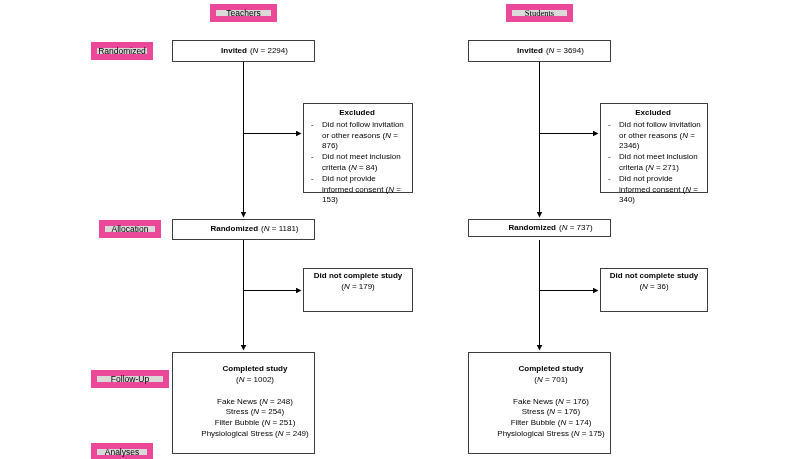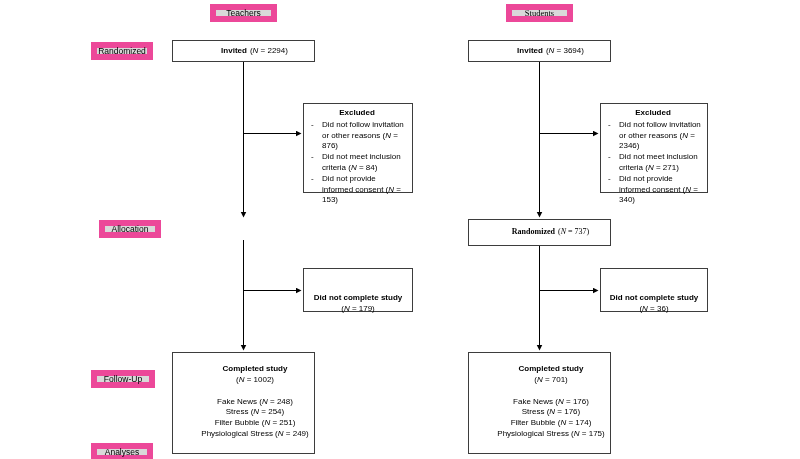--- a/index.html
+++ b/index.html
@@ -17,21 +17,21 @@
     font-size:8.5px; line-height:1;
   }
   .wbox {
     position:absolute; box-sizing:border-box;
     background:#ffffff; border:1px solid #3d3d3d;
     font-size:8px; text-align:center; line-height:1.35;
   }
   .wbox.center1 { display:flex; align-items:center; justify-content:center;padding-left:22px; }
   .bold { font-weight:bold; }
   .nphrase { margin-left:3px; }
-  .stack { padding-top:24px; }
+  .stack { padding-top:2px; }
   .exc { text-align:left; padding:4px 6px 16px 4px;margin-top:16px; }
   .exc .exc-title { text-align:center; font-weight:bold; margin-bottom:1px; }
   .exc-item { position:relative; padding-left:14px; }
   .exc-item::before { content:"-"; position:absolute; left:3px; top:0; }
   .cmp { padding-top:11px;padding-left:23px; }
   .cmp .gap { height:11px; }
   i { font-style:italic; }
 </style>
 </head>
 <body>
@@ -52,34 +52,37 @@
     <path d="M539.5,133.5 H593" stroke="#000" stroke-width="1" fill="none" marker-end="url(#ah)"></path>
     <path d="M539.5,240 V345" stroke="#000" stroke-width="1" fill="none" marker-end="url(#ah)"></path>
     <path d="M539.5,290.5 H593" stroke="#000" stroke-width="1" fill="none" marker-end="url(#ah)"></path>
   </svg>
 
   <div class="gbox" style="left:210px; top:4px; width:67px; height:18px;">Teachers</div>
   <div class="gbox" style="left:506px; top:4px; width:67px; height:18px;font-family:Liberation Serif, serif;">Students</div>
 
   <div class="gbox" style="left:91px; top:42px; width:62px; height:18px;">Randomized</div>
   <div class="gbox" style="left:91px; top:220px; width:62px; height:18px;margin-left:8px;">Allocation</div>
-  <div class="gbox" style="left:91px; top:370px; width:64px; height:18px;">Follow-Up</div>
+  <div class="gbox" style="left:91px; top:370px; width:78px; height:18px;">Follow-Up</div>
   <div class="gbox" style="left:91px; top:415px; width:62px; height:18px;margin-top:28px;">Analyses</div>
 
   <div class="wbox center1" style="left:172px; top:40px; width:143px; height:22px;">
     <span><b class="bold">Invited</b><span class="nphrase">(<i>N</i> = 2294)</span></span>
   </div>
 
   <div class="wbox exc" style="left:303px; top:87px; width:110px; height:90px;">
     <div class="exc-title">Excluded</div>
     <div class="exc-item">Did not follow invitation or other reasons (<i>N</i> = 876)</div>
     <div class="exc-item">Did not meet inclusion criteria (<i>N</i> = 84)</div>
     <div class="exc-item">Did not provide informed consent (<i>N</i> = 153)</div>
   </div>
 
+  <div class="wbox center1" style="left:172px; top:219px; width:143px; height:21px;">
+    <span><b class="bold">Randomized</b><span class="nphrase">(<i>N</i> = 1181)</span></span>
+  </div>
 
   <div class="wbox stack" style="left:303px; top:268px; width:110px; height:44px;">
     <div class="bold">Did not complete study</div>
     <div>(<i>N</i> = 179)</div>
   </div>
 
   <div class="wbox cmp" style="left:172px; top:352px; width:143px; height:102px;">
     <div class="bold">Completed study</div>
     <div>(<i>N</i> = 1002)</div>
     <div class="gap"></div>
@@ -93,21 +96,21 @@
     <span><b class="bold">Invited</b><span class="nphrase">(<i>N</i> = 3694)</span></span>
   </div>
 
   <div class="wbox exc" style="left:600px; top:87px; width:108px; height:90px;">
     <div class="exc-title">Excluded</div>
     <div class="exc-item">Did not follow invitation or other reasons (<i>N</i> = 2346)</div>
     <div class="exc-item">Did not meet inclusion criteria (<i>N</i> = 271)</div>
     <div class="exc-item">Did not provide informed consent (<i>N</i> = 340)</div>
   </div>
 
-  <div class="wbox center1" style="left:468px; top:219px; width:143px; height:27px;font-family:Liberation Serif, serif;">
+  <div class="wbox center1" style="left:468px; top:219px; width:143px; height:18px;">
     <span><b class="bold">Randomized</b><span class="nphrase">(<i>N</i> = 737)</span></span>
   </div>
 
   <div class="wbox stack" style="left:600px; top:268px; width:108px; height:44px;">
     <div class="bold">Did not complete study</div>
     <div>(<i>N</i> = 36)</div>
   </div>
 
   <div class="wbox cmp" style="left:468px; top:352px; width:143px; height:102px;">
     <div class="bold">Completed study</div>

